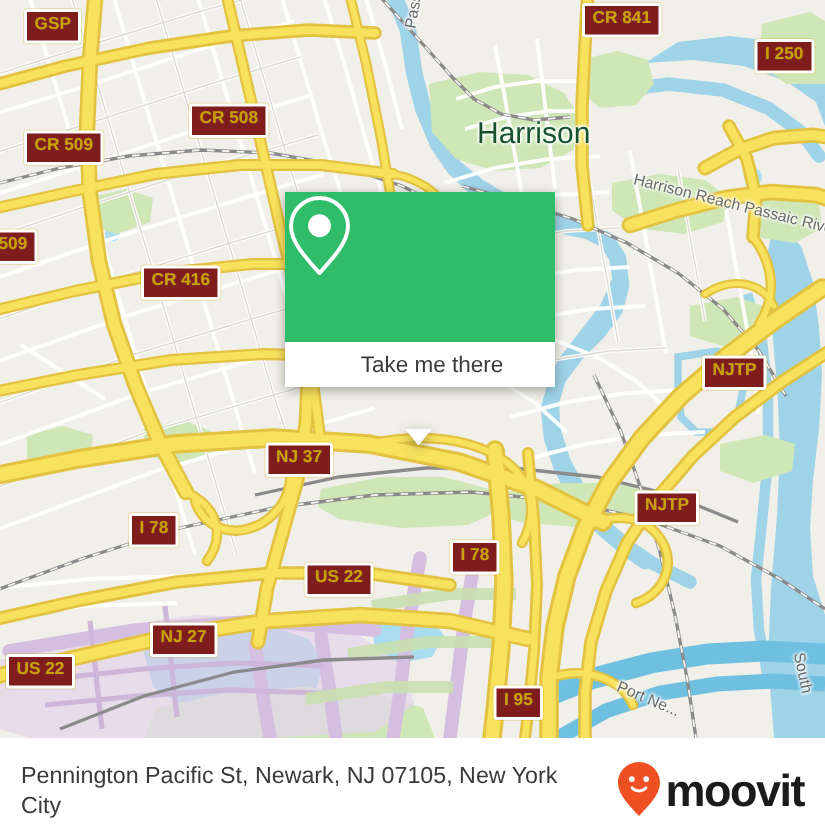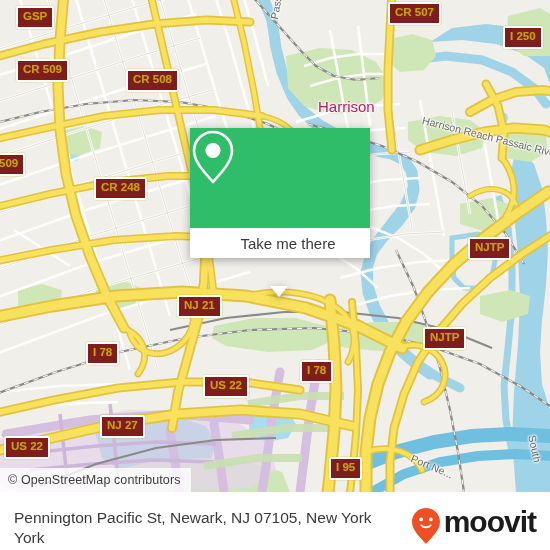--- a/index.html
+++ b/index.html
@@ -31,23 +31,22 @@
     color:#c8a200;
     font-weight:bold;
     font-size:11.5px;
     line-height:1;
     padding:3px 5px 4px 5px;
     white-space:nowrap;
     box-shadow:0 0 0 .5px rgba(200,170,0,.35);
     text-shadow:0 0 1px rgba(255,255,255,.2);
   }
   .placelabel{
-    position:absolute;color:#be185d;font-size:15px;white-space:nowrap;
+    position:absolute;color:#14532d;font-size:20px;white-space:nowrap;
     text-shadow:1px 0 2px #fff,-1px 0 2px #fff,0 1px 2px #fff,0 -1px 2px #fff;
-    margin-top:20px;
   }
   .riverlabel{
     position:absolute;color:#6a6a6a;font-size:10.5px;white-space:nowrap;
     text-shadow:1px 0 2px #fff,-1px 0 2px #fff,0 1px 2px #fff,0 -1px 2px #fff;
   }
 
   
   #popup{position:absolute;left:190px;top:128px;width:180px;filter:drop-shadow(0 2px 4px rgba(0,0,0,.32));}
   #popup .head{height:100px;background:#2fbd6a;display:flex;align-items:center;justify-content:center;}
   #popup .foot{height:30px;background:#fff;display:flex;align-items:center;justify-content:center;padding-left:16px;}
@@ -58,21 +57,21 @@
     border-top:11px solid #ffffff;
   }
 
   
   #footer{
     position:absolute;left:0;top:492px;width:550px;height:72px;background:#fff;
     display:flex;align-items:center;justify-content:space-between;
     padding:0 14px 0 14px;box-sizing:border-box;
   }
   #addr{font-size:15.5px;color:#3a3a3a;line-height:20px;max-width:360px;}
-  #logo{display:flex;align-items:flex-start;gap:3px;}
+  #logo{display:flex;align-items:center;gap:3px;}
   #logo .word{font-size:30px;font-weight:bold;color:#1b1b1b;letter-spacing:-1px;line-height:1;}
 </style>
 </head>
 <body>
 
 <div id="app">
 
   <div id="map">
 
     <svg width="550" height="492" viewBox="0 0 550 492">
@@ -306,60 +305,57 @@
     </svg>
 
     <div class="riverlabel" style="left:268px;top:18px;transform:rotate(-80deg);transform-origin:left top;">Passaic River</div>
     <div class="riverlabel" style="left:424px;top:114px;transform:rotate(14deg);transform-origin:left top;">Harrison Reach Passaic River</div>
     <div class="riverlabel" style="left:414px;top:452px;transform:rotate(23deg);transform-origin:left top;">Port Ne...</div>
     <div class="riverlabel" style="left:538px;top:434px;transform:rotate(78deg);transform-origin:left top;">South</div>
 
     <div class="placelabel" style="left:318px;top:78px;">Harrison</div>
 
     <div class="shield" style="left:16px;top:6px;">GSP</div>
-    <div class="shield" style="left:388px;top:2px;">CR 507</div>
+    <div class="shield" style="left:388px;top:2px;">CR 841</div>
     <div class="shield" style="left:503px;top:26px;">I 250</div>
-    <div class="shield" style="left:16px;top:59px;">CR 509</div>
+    <div class="shield" style="left:16px;top:87px;">CR 509</div>
     <div class="shield" style="left:126px;top:69px;">CR 508</div>
     <div class="shield" style="left:-8px;top:153px;">509</div>
-    <div class="shield" style="left:94px;top:177px;">CR 248</div>
+    <div class="shield" style="left:94px;top:177px;">CR 416</div>
     <div class="shield" style="left:468px;top:237px;">NJTP</div>
-    <div class="shield" style="left:177px;top:295px;">NJ 21</div>
+    <div class="shield" style="left:177px;top:295px;">NJ 37</div>
     <div class="shield" style="left:423px;top:327px;">NJTP</div>
     <div class="shield" style="left:86px;top:342px;">I 78</div>
     <div class="shield" style="left:300px;top:360px;">I 78</div>
     <div class="shield" style="left:203px;top:375px;">US 22</div>
     <div class="shield" style="left:100px;top:415px;">NJ 27</div>
     <div class="shield" style="left:4px;top:436px;">US 22</div>
     <div class="shield" style="left:329px;top:445px;margin-top:12px;">I 95</div>
 
-    <div id="attrib">
-      <span>© OpenStreetMap contributors</span>
-    </div>
 
     <div id="popup">
       <div class="head">
         <span>
           <svg width="46" height="58" viewBox="0 0 46 58" aria-hidden="true">
             <path d="M23 4 C12.5 4 4 12.4 4 22.8 C4 33.5 14.2 44.2 23 54 C31.8 44.2 42 33.5 42 22.8 C42 12.4 33.5 4 23 4 Z" fill="none" stroke="#ffffff" stroke-width="2.6" stroke-linejoin="round"></path>
             <circle cx="23" cy="22.5" r="7.6" fill="#ffffff"></circle>
           </svg>
         </span>
       </div>
       <div class="foot">
         <span>Take me there</span>
       </div>
       <div class="tail"></div>
     </div>
   </div>
 
   <div id="footer">
     <div id="addr">
       <div>Pennington Pacific St, Newark, NJ 07105, New York</div>
-      <div>York</div>
+      <div>City</div>
     </div>
     <div id="logo">
       <span>
         <svg width="30" height="38" viewBox="0 0 30 38" aria-hidden="true">
           <path d="M15 1 C7.3 1 1 7.2 1 14.8 C1 23.3 9.4 30.6 15 37 C20.6 30.6 29 23.3 29 14.8 C29 7.2 22.7 1 15 1 Z" fill="#ef5023"></path>
           <circle cx="10.2" cy="12.4" r="1.9" fill="#ffffff"></circle>
           <circle cx="19.8" cy="12.4" r="1.9" fill="#ffffff"></circle>
           <path d="M10.4 18.2 C12.2 21.0 17.8 21.0 19.6 18.2" fill="none" stroke="#ffffff" stroke-width="1.9" stroke-linecap="round"></path>
         </svg>
       </span>

